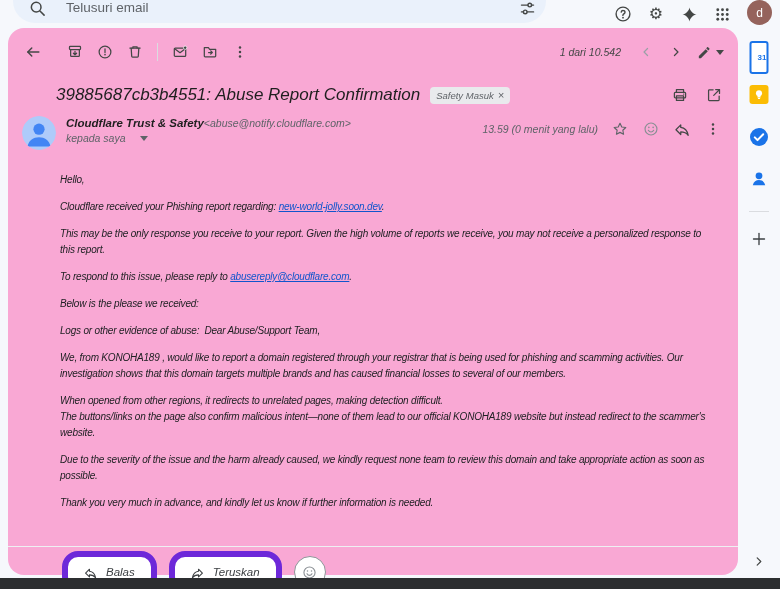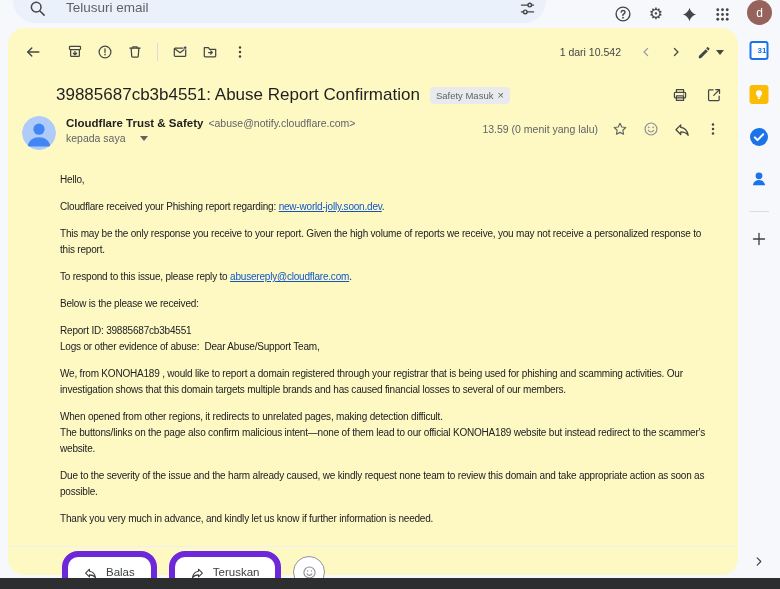--- a/index.html
+++ b/index.html
@@ -13,43 +13,43 @@
   .searchbar .sicon{margin:0 0 1px 2px;}
   .searchbar input{flex:1;border:none;outline:none;background:transparent;margin:0 0 2px 18px;
     font-family:"Liberation Sans",sans-serif;font-size:13.5px;color:#202124;}
   .searchbar input::placeholder{color:#5f6368;}
   .hdr-actions{position:absolute;top:3px;right:8px;display:flex;align-items:center;gap:11px;}
   .hdr-btn{width:22px;height:22px;display:flex;align-items:center;justify-content:center;cursor:pointer;}
   .gear-glyph{font-size:16px;color:#444746;line-height:1;}
   .avatar-sm{width:25px;height:25px;border-radius:50%;background:#95635c;color:#fff;
     display:flex;align-items:center;justify-content:center;font-size:12px;margin-left:3px;margin-top:-3px;}
   
-  .card{position:absolute;left:8px;top:28px;width:730px;height:547px;background:#fef9c3;
-    border-radius:16px;display:flex;flex-direction:column;box-sizing:border-box;}
+  .card{position:absolute;left:8px;top:28px;width:730px;height:547px;background:#f9a8d4;
+    border-radius:16px;display:flex;flex-direction:column;box-sizing:border-box;font-style:italic;}
   
   .toolbar{height:36px;display:flex;align-items:center;padding:6px 14px 0 10px;flex:none;}
   .tb-btn{width:30px;height:30px;border-radius:50%;display:flex;align-items:center;justify-content:center;cursor:pointer;}
   .tb-sp{width:12px;}
   .tb-div{width:1px;height:18px;background:#dadce0;margin:0 7px;}
   .tb-right{margin-left:auto;display:flex;align-items:center;}
   .counter{font-size:10.5px;color:#444746;margin-right:10px;}
   .pen-wrap{display:flex;align-items:center;gap:4px;margin-left:6px;cursor:pointer;}
   
   .subjectrow{display:flex;align-items:center;padding:12px 16px 0 48px;height:26px;flex:none;}
   .subject{font-size:17px;font-weight:400;color:#1f1f1f;white-space:nowrap;}
   .chip{margin-left:10px;background:#e9eaed;border-radius:4px;display:flex;align-items:center;
     gap:4px;padding:3px 6px;cursor:pointer;}
   .chip .chip-label{font-size:9.5px;color:#5f6368;}
   .chip .chip-x{font-size:11px;color:#5f6368;line-height:8px;cursor:pointer;}
   .subj-icons{margin-left:auto;display:flex;align-items:center;gap:18px;}
   
   .senderrow{display:flex;align-items:flex-start;padding:8px 16px 0 14px;height:42px;box-sizing:content-box;flex:none;}
   .avatar-lg{width:34px;height:34px;border-radius:50%;overflow:hidden;flex:none;}
   .sender-info{margin-left:10px;padding-top:1px;}
-  .sender-line1{display:flex;align-items:baseline;gap:5px;white-space:nowrap;}
+  .sender-line1{display:flex;align-items:baseline;white-space:nowrap;}
   .sender-name{font-size:11.5px;font-weight:bold;color:#1f1f1f;}
   .sender-email{font-size:10.5px;color:#5f6368;}
   .sender-line2{display:flex;align-items:center;gap:14px;margin-top:3px;font-size:10.5px;color:#5f6368;cursor:pointer;}
   .meta{margin-left:auto;display:flex;align-items:center;gap:13px;padding-top:4px;}
   .timestamp{font-size:10.5px;color:#5f6368;white-space:nowrap;}
   .meta .m-btn{width:18px;height:18px;display:flex;align-items:center;justify-content:center;cursor:pointer;}
   
   .bodyarea{padding:14px 0 0 52px;height:374px;overflow:hidden;flex:none;
     font-size:10px;line-height:16px;letter-spacing:-0.2px;color:#202124;}
   .para{margin-bottom:11px;}
@@ -58,21 +58,21 @@
   
   .footer{margin-top:auto;height:51px;border-top:1px solid #eef0f2;display:flex;align-items:center;
     padding-left:54px;gap:12px;flex:none;box-sizing:border-box;}
   .pillbtn{height:30px;border:6px solid #6d28d9;border-radius:16px;background:#fff;display:flex;
     align-items:center;gap:9px;padding:0 16px;font-size:11.5px;color:#3c4043;cursor:pointer;}
   .roundbtn{width:30px;height:30px;border:1px solid #8f9499;border-radius:50%;background:#fff;
     display:flex;align-items:center;justify-content:center;cursor:pointer;}
   
   .sidepanel{position:absolute;right:0;top:28px;width:42px;height:547px;}
   .sp-item{position:absolute;left:50%;transform:translateX(-50%);cursor:pointer;}
-  .tile-cal{width:19px;height:19px;border:2px solid #1a73e8;border-radius:3px;background:#fff;
+  .tile-cal{width:19px;height:33px;border:2px solid #1a73e8;border-radius:3px;background:#fff;
     box-sizing:border-box;display:flex;align-items:center;justify-content:flex-end;}
   .tile-cal span{font-size:8px;font-weight:bold;color:#1a73e8;}
   .tile-keep{width:19px;height:19px;background:#fbbc04;border-radius:3px;display:flex;align-items:center;justify-content:center;}
   .sp-div{width:20px;height:1px;background:#dadce0;}
   
   .bottombar{position:absolute;left:0;bottom:0;width:100%;height:11px;background:#2c2e30;}
 </style>
 </head>
 <body>
 
@@ -312,21 +312,20 @@
           <div class="bodyline"><span>This may be the only response you receive to your report. Given the high volume of reports we receive, you may not receive a personalized response to</span></div>
           <div class="bodyline"><span>this report.</span></div>
         </div>
         <div class="para">
           <div class="bodyline"><span>To respond to this issue, please reply to </span><a class="bodylink" href="#">abusereply@cloudflare.com</a><span>.</span></div>
         </div>
         <div class="para">
           <div class="bodyline"><span>Below is the please we received:</span></div>
         </div>
         <div class="para">
-          <div class="bodyline"><span>Report ID: 39885687cb3b4551</span></div>
           <div class="bodyline"><span>Logs or other evidence of abuse:  Dear Abuse/Support Team,</span></div>
         </div>
         <div class="para">
           <div class="bodyline"><span>We, from KONOHA189 , would like to report a domain registered through your registrar that is being used for phishing and scamming activities. Our</span></div>
           <div class="bodyline"><span>investigation shows that this domain targets multiple brands and has caused financial losses to several of our members.</span></div>
         </div>
         <div class="para">
           <div class="bodyline"><span>When opened from other regions, it redirects to unrelated pages, making detection difficult.</span></div>
           <div class="bodyline"><span>The buttons/links on the page also confirm malicious intent—none of them lead to our official KONOHA189 website but instead redirect to the scammer's</span></div>
           <div class="bodyline"><span>website.</span></div>

